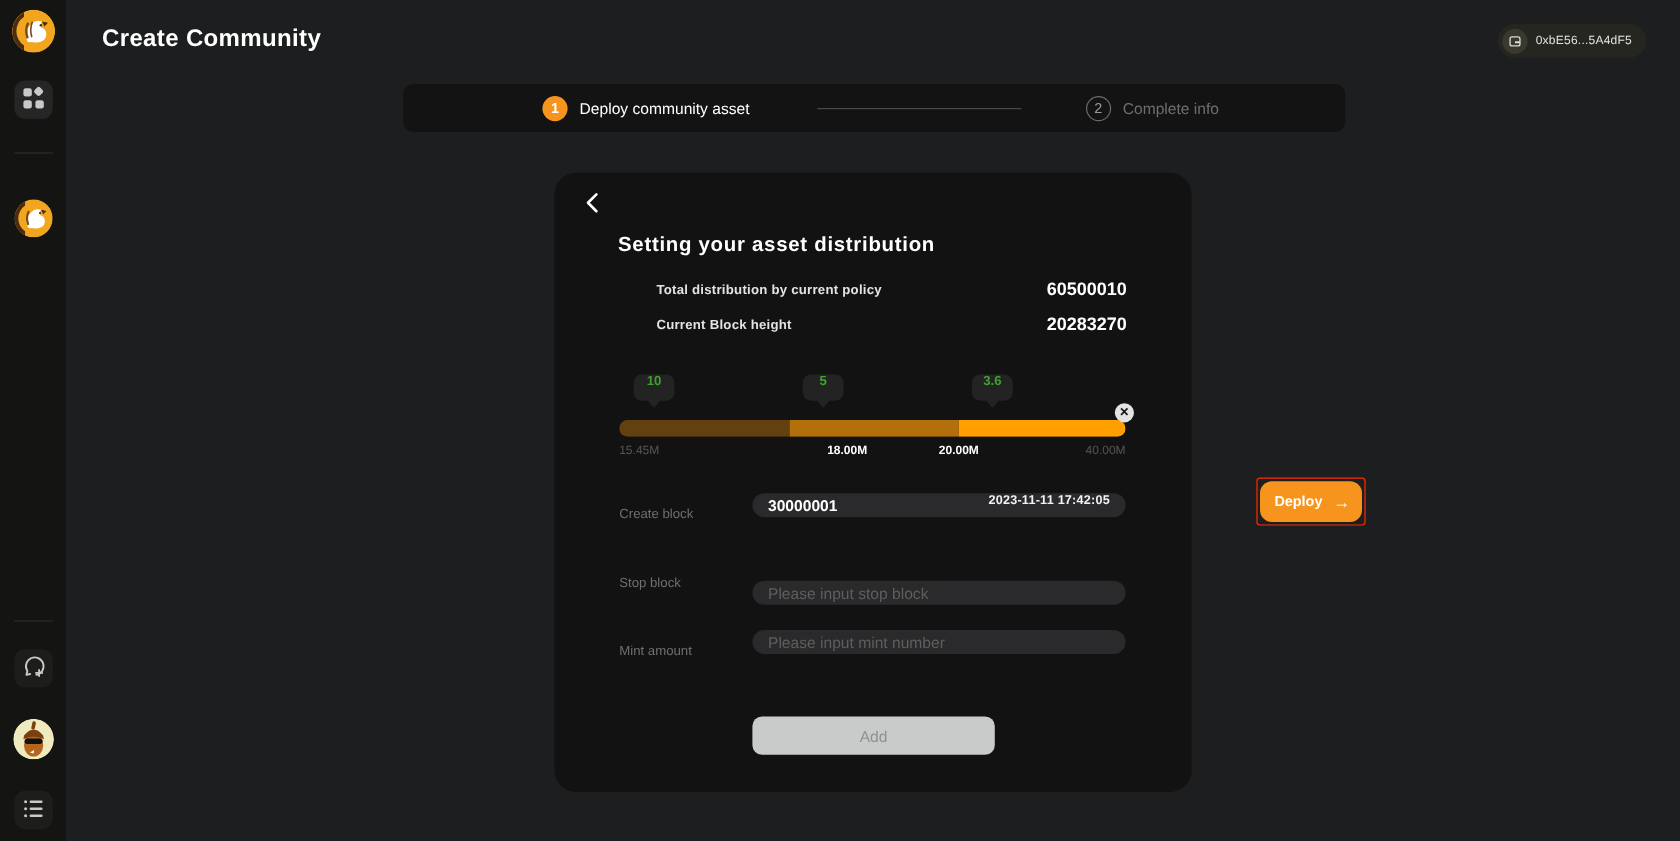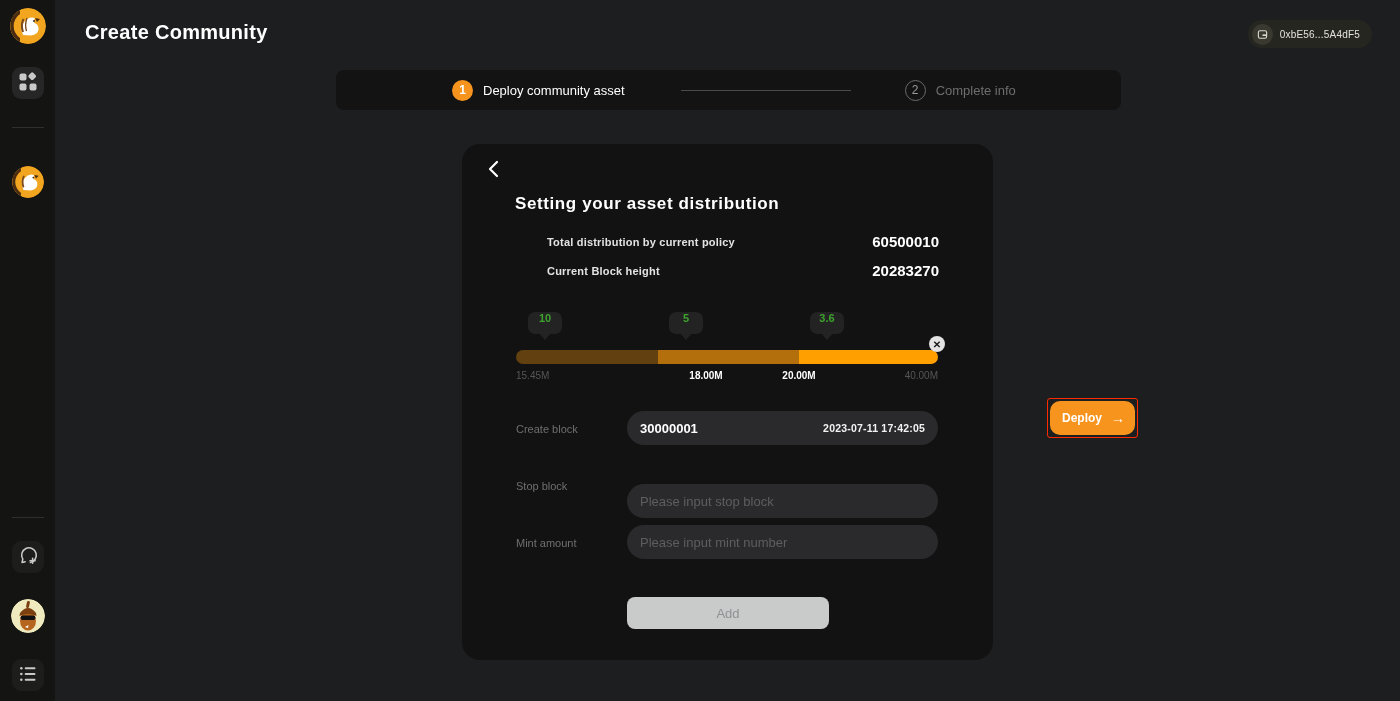--- a/index.html
+++ b/index.html
@@ -55,21 +55,21 @@
   .seg.s1 { width:142px; } .seg.s2 { width:141px; } .seg.s3 { width:139px; }
   .slider-close { position:absolute; left:467px; top:192px; width:16px; height:16px; border-radius:50%; background:#E3E3E3; color:#161616; border:none; font-size:10px; font-weight:700; line-height:15px; text-align:center; cursor:pointer; padding:0; }
   .axis-label { position:absolute; top:226px; font-size:10px; }
   .axis-label.a1 { left:54px; color:#565656; }
   .axis-label.a2 { left:196px; transform:translateX(-50%); color:#fff; font-weight:700;margin-left:48px; }
   .axis-label.a3 { left:337px; transform:translateX(-50%); color:#fff; font-weight:700; }
   .axis-label.a4 { left:476px; transform:translateX(-100%); color:#565656; }
 
   
   .field-label { position:absolute; left:54px; font-size:11px; color:#6f6f6f; }
-  .pill { position:absolute; left:165px; width:311px; height:34px; background:#2A2A2C; border-radius:17px; display:flex; align-items:center; padding:0 13px; }
+  .pill { position:absolute; left:165px; width:311px; height:20px; background:#2A2A2C; border-radius:17px; display:flex; padding:0 13px; }
   .pill input { flex:1; min-width:0; background:transparent; border:none; outline:none; color:#fff; font-family:"Liberation Sans", sans-serif; font-size:13px; font-weight:700; }
   .pill input::placeholder { color:#5E5E5E; font-weight:400; }
   .pill-suffix { font-size:10.5px; font-weight:700; color:#F2F2F2; letter-spacing:.2px; white-space:nowrap; }
   .f1-label { top:279px; } .f1-pill { top:267px; }
   .f2-label { top:336px; } .f2-pill { top:340px; }
   .f3-label { top:393px; } .f3-pill { top:381px; }
   .add-btn { position:absolute; left:165px; top:453px; width:202px; height:32px; border:none; border-radius:8px; background:#C9CBCB; color:#8E9192; font-size:13px; font-family:"Liberation Sans", sans-serif; cursor:default; }
 
   
   .deploy-annot { position:absolute; left:1047px; top:398px; border:1px solid #b91c1c; padding:2px; border-radius:3px; }
@@ -220,21 +220,21 @@
     <button class="slider-close">✕</button>
 
     <span class="axis-label a1">15.45M</span>
     <span class="axis-label a2">18.00M</span>
     <span class="axis-label a3">20.00M</span>
     <span class="axis-label a4">40.00M</span>
 
     <span class="field-label f1-label">Create block</span>
     <div class="pill f1-pill">
       <input type="text" value="30000001" style="">
-      <span class="pill-suffix">2023-07-11 17:42:05</span>
+      <span class="pill-suffix">2023-11-11 17:42:05</span>
     </div>
 
     <span class="field-label f2-label">Stop block</span>
     <div class="pill f2-pill">
       <input type="text" placeholder="Please input stop block" style="">
     </div>
 
     <span class="field-label f3-label">Mint amount</span>
     <div class="pill f3-pill">
       <input type="text" placeholder="Please input mint number" style="">

